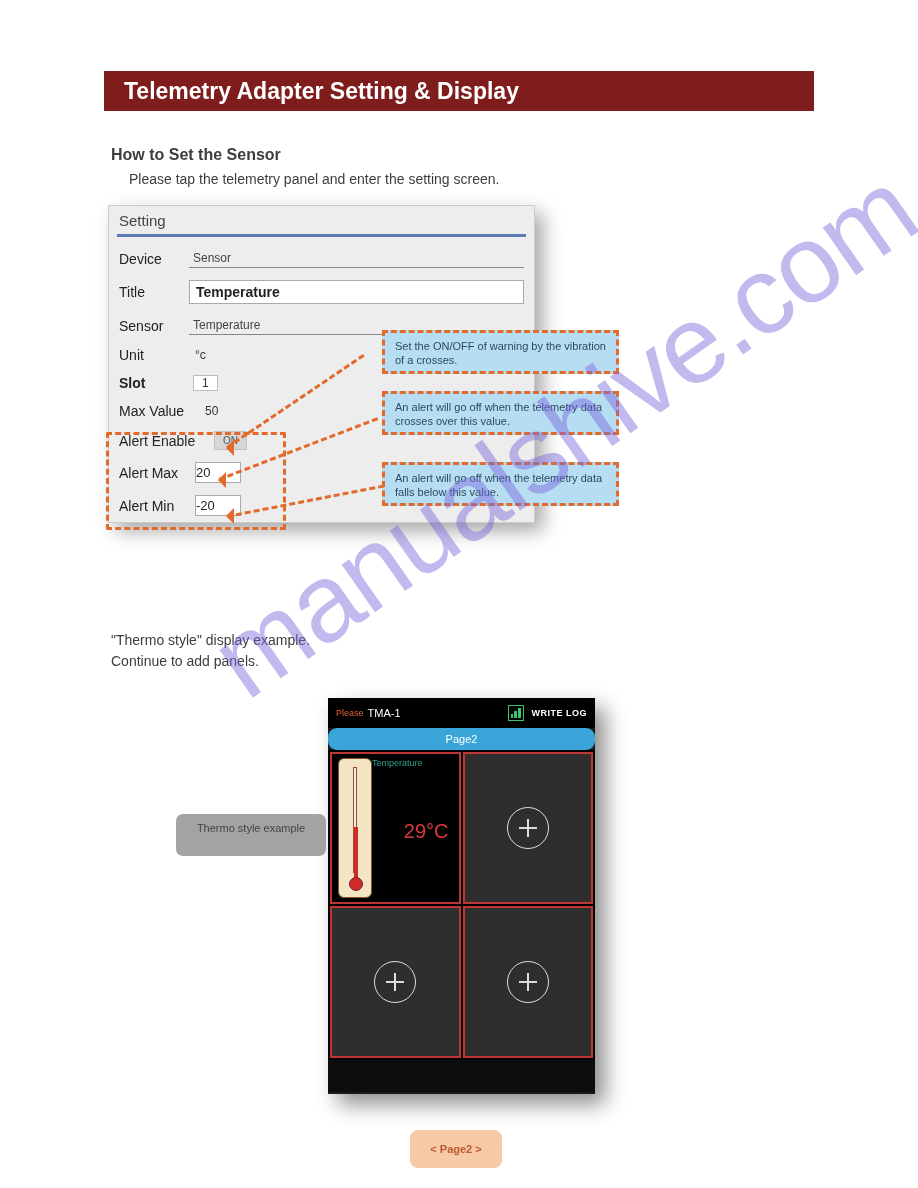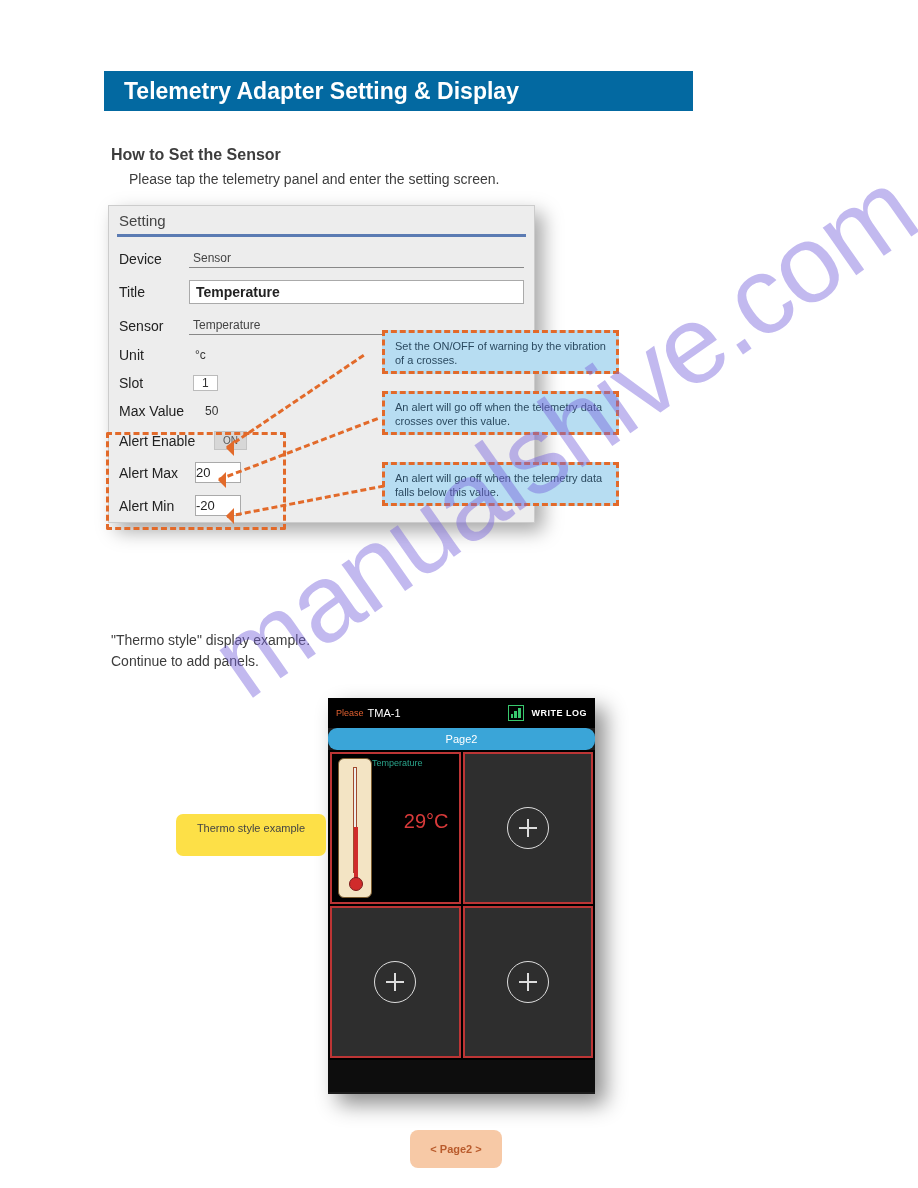--- a/index.html
+++ b/index.html
@@ -23,23 +23,23 @@
     letter-spacing: -2px;
     pointer-events: none;
     z-index: 50;
     white-space: nowrap;
   }
 
   .green-bar {
     position: absolute;
     top: 71px;
     left: 104px;
-    width: 589px;
+    width: 710px;
     height: 40px;
-    background: #0369a1;
+    background: #7f1d1d;
   }
   .green-bar-text {
     color: #ffffff;
     font-size: 23px;
     font-weight: bold;
     padding: 7px 20px;
   }
   .subtitle {
     position: absolute;
     top: 146px;
@@ -300,37 +300,37 @@
     background: #d02b2b;
   }
   .temp-label {
     position: absolute;
     top: 4px; left: 40px;
     font-size: 9px;
     color: #2aa38a;
   }
   .temp-value {
     position: absolute;
-    top: 56px; right: 10px;
+    top: 66px; right: 10px;
     font-size: 20px;
     color: #d83a3a;
   }
   .phone-dots {
     height: 32px;
     background: #0d0d0d;
   }
 
   
   .left-callout {
     position: absolute;
     top: 814px;
     left: 176px;
     width: 150px;
     height: 42px;
-    background: #fde047;
+    background: #a3a3a3;
     border-radius: 7px;
     font-size: 11px;
     color: #444;
     text-align: center;
     padding: 8px 14px;
     line-height: 1.2;
   }
 
   
   .bottom-caption {
@@ -379,21 +379,21 @@
     <span class="label">Sensor</span>
     <span class="value-underline">Temperature</span>
   </div>
 
   <div class="row">
     <span class="label">Unit</span>
     <span class="small-val">°c</span>
   </div>
 
   <div class="row">
-    <span class="label" style="font-weight:400;">Slot</span>
+    <span class="label" style="font-weight:700;">Slot</span>
     <span class="slot-val">1</span>
   </div>
 
   <div class="row">
     <span class="label" style="width:80px;">Max Value</span>
     <span class="small-val">50</span>
   </div>
 
   <div class="row">
     <span class="label" style="width:85px;">Alert Enable</span>

